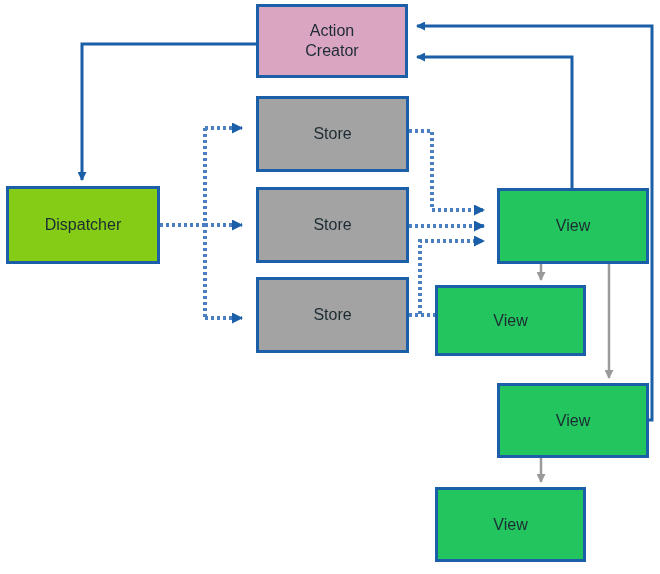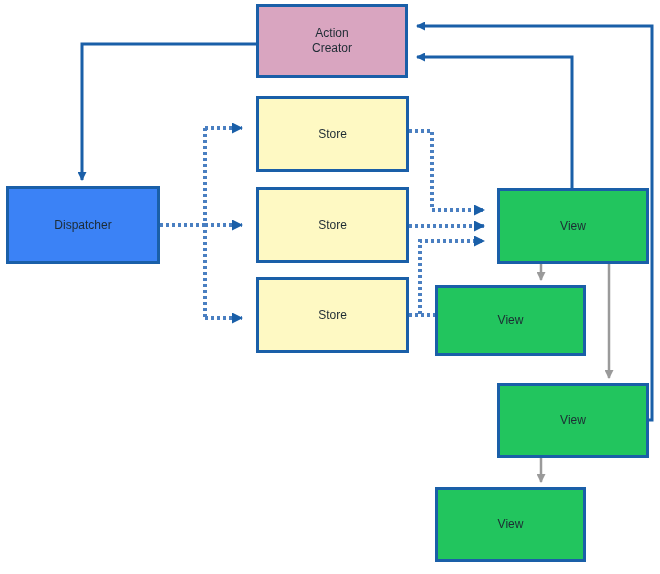--- a/index.html
+++ b/index.html
@@ -1,24 +1,24 @@
 <!DOCTYPE html>
 <html><head>
 <meta charset="utf-8">
 <style>
   html,body{margin:0;padding:0;background:#ffffff;}
   body{width:660px;height:574px;position:relative;overflow:hidden;
        font-family:"Liberation Sans", sans-serif;}
   #canvas{position:absolute;inset:0;width:660px;height:574px;}
   .node{position:absolute;box-sizing:border-box;border:3px solid #1a5fa8;
         display:flex;align-items:center;justify-content:center;text-align:center;
-        font-size:12px;color:#1d2b33;line-height:1.25;white-space:pre-line;}
+        font-size:16px;color:#1d2b33;line-height:1.25;white-space:pre-line;}
   .n-action{background:#d9a5c0;}
-  .n-dispatch{background:#3b82f6;}
-  .n-store{background:#fef9c3;}
+  .n-dispatch{background:#84cc16;}
+  .n-store{background:#a3a3a3;}
   .n-view{background:#22c55e;}
 </style>
 </head>
 <body>
 
 <svg id="canvas" viewBox="0 0 660 574">
   <defs>
     <marker id="arrowSolidBlue" markerWidth="9" markerHeight="9" refX="8" refY="4.5" orient="auto" markerUnits="userSpaceOnUse">
       <path d="M0,0 L9,4.5 L0,9 z" fill="#1a5fa8"></path>
     </marker>

